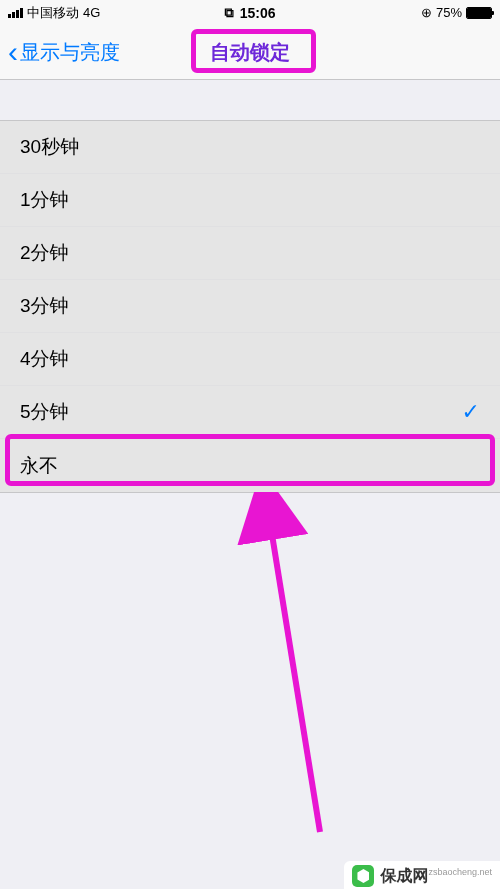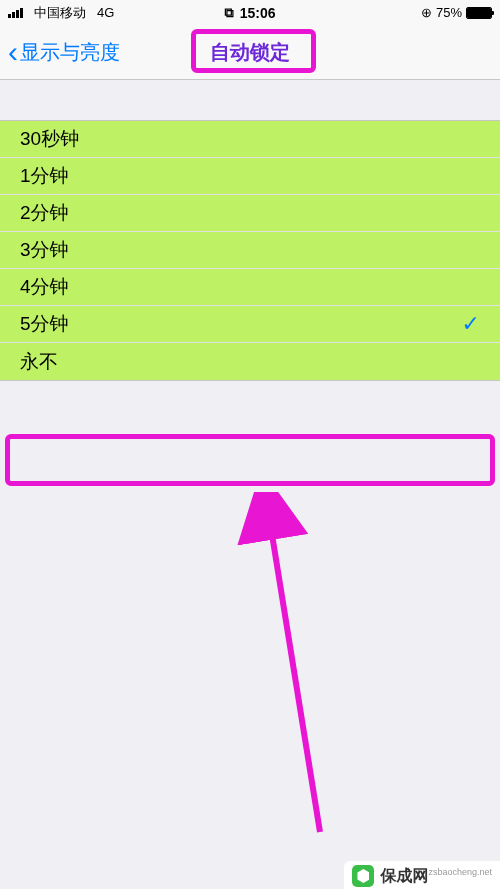--- a/index.html
+++ b/index.html
@@ -21,21 +21,21 @@
       display: flex;
       align-items: center;
       justify-content: space-between;
       padding: 0 8px;
       font-size: 13px;
       color: #000;
     }
     .status-left {
       display: flex;
       align-items: center;
-      gap: 11px;
+      gap: 4px;
     }
     .status-center {
       position: absolute;
       left: 50%;
       transform: translateX(-50%);
       display: flex;
       align-items: center;
       gap: 6px;
       font-weight: 600;
       font-size: 14px;
@@ -113,30 +113,30 @@
       font-weight: 600;
       color: #6d28d9;
     }
     .options-section {
       margin-top: 40px;
       background: #fff;
       border-top: 1px solid #c6c6c8;
       border-bottom: 1px solid #c6c6c8;
     }
     .option-row {
-      height: 37px;
+      height: 53px;
       display: flex;
       align-items: center;
       justify-content: space-between;
       padding: 0 20px;
       font-size: 19px;
       color: #000;
       border-bottom: 1px solid #e0e0e2;
       cursor: pointer;
-      background: #bef264;
+      background: #e5e5e5;
     }
     .option-row:last-child {
       border-bottom: none;
     }
     .checkmark {
       color: #007aff;
       font-size: 22px;
     }
     .highlight-title {
       position: absolute;

